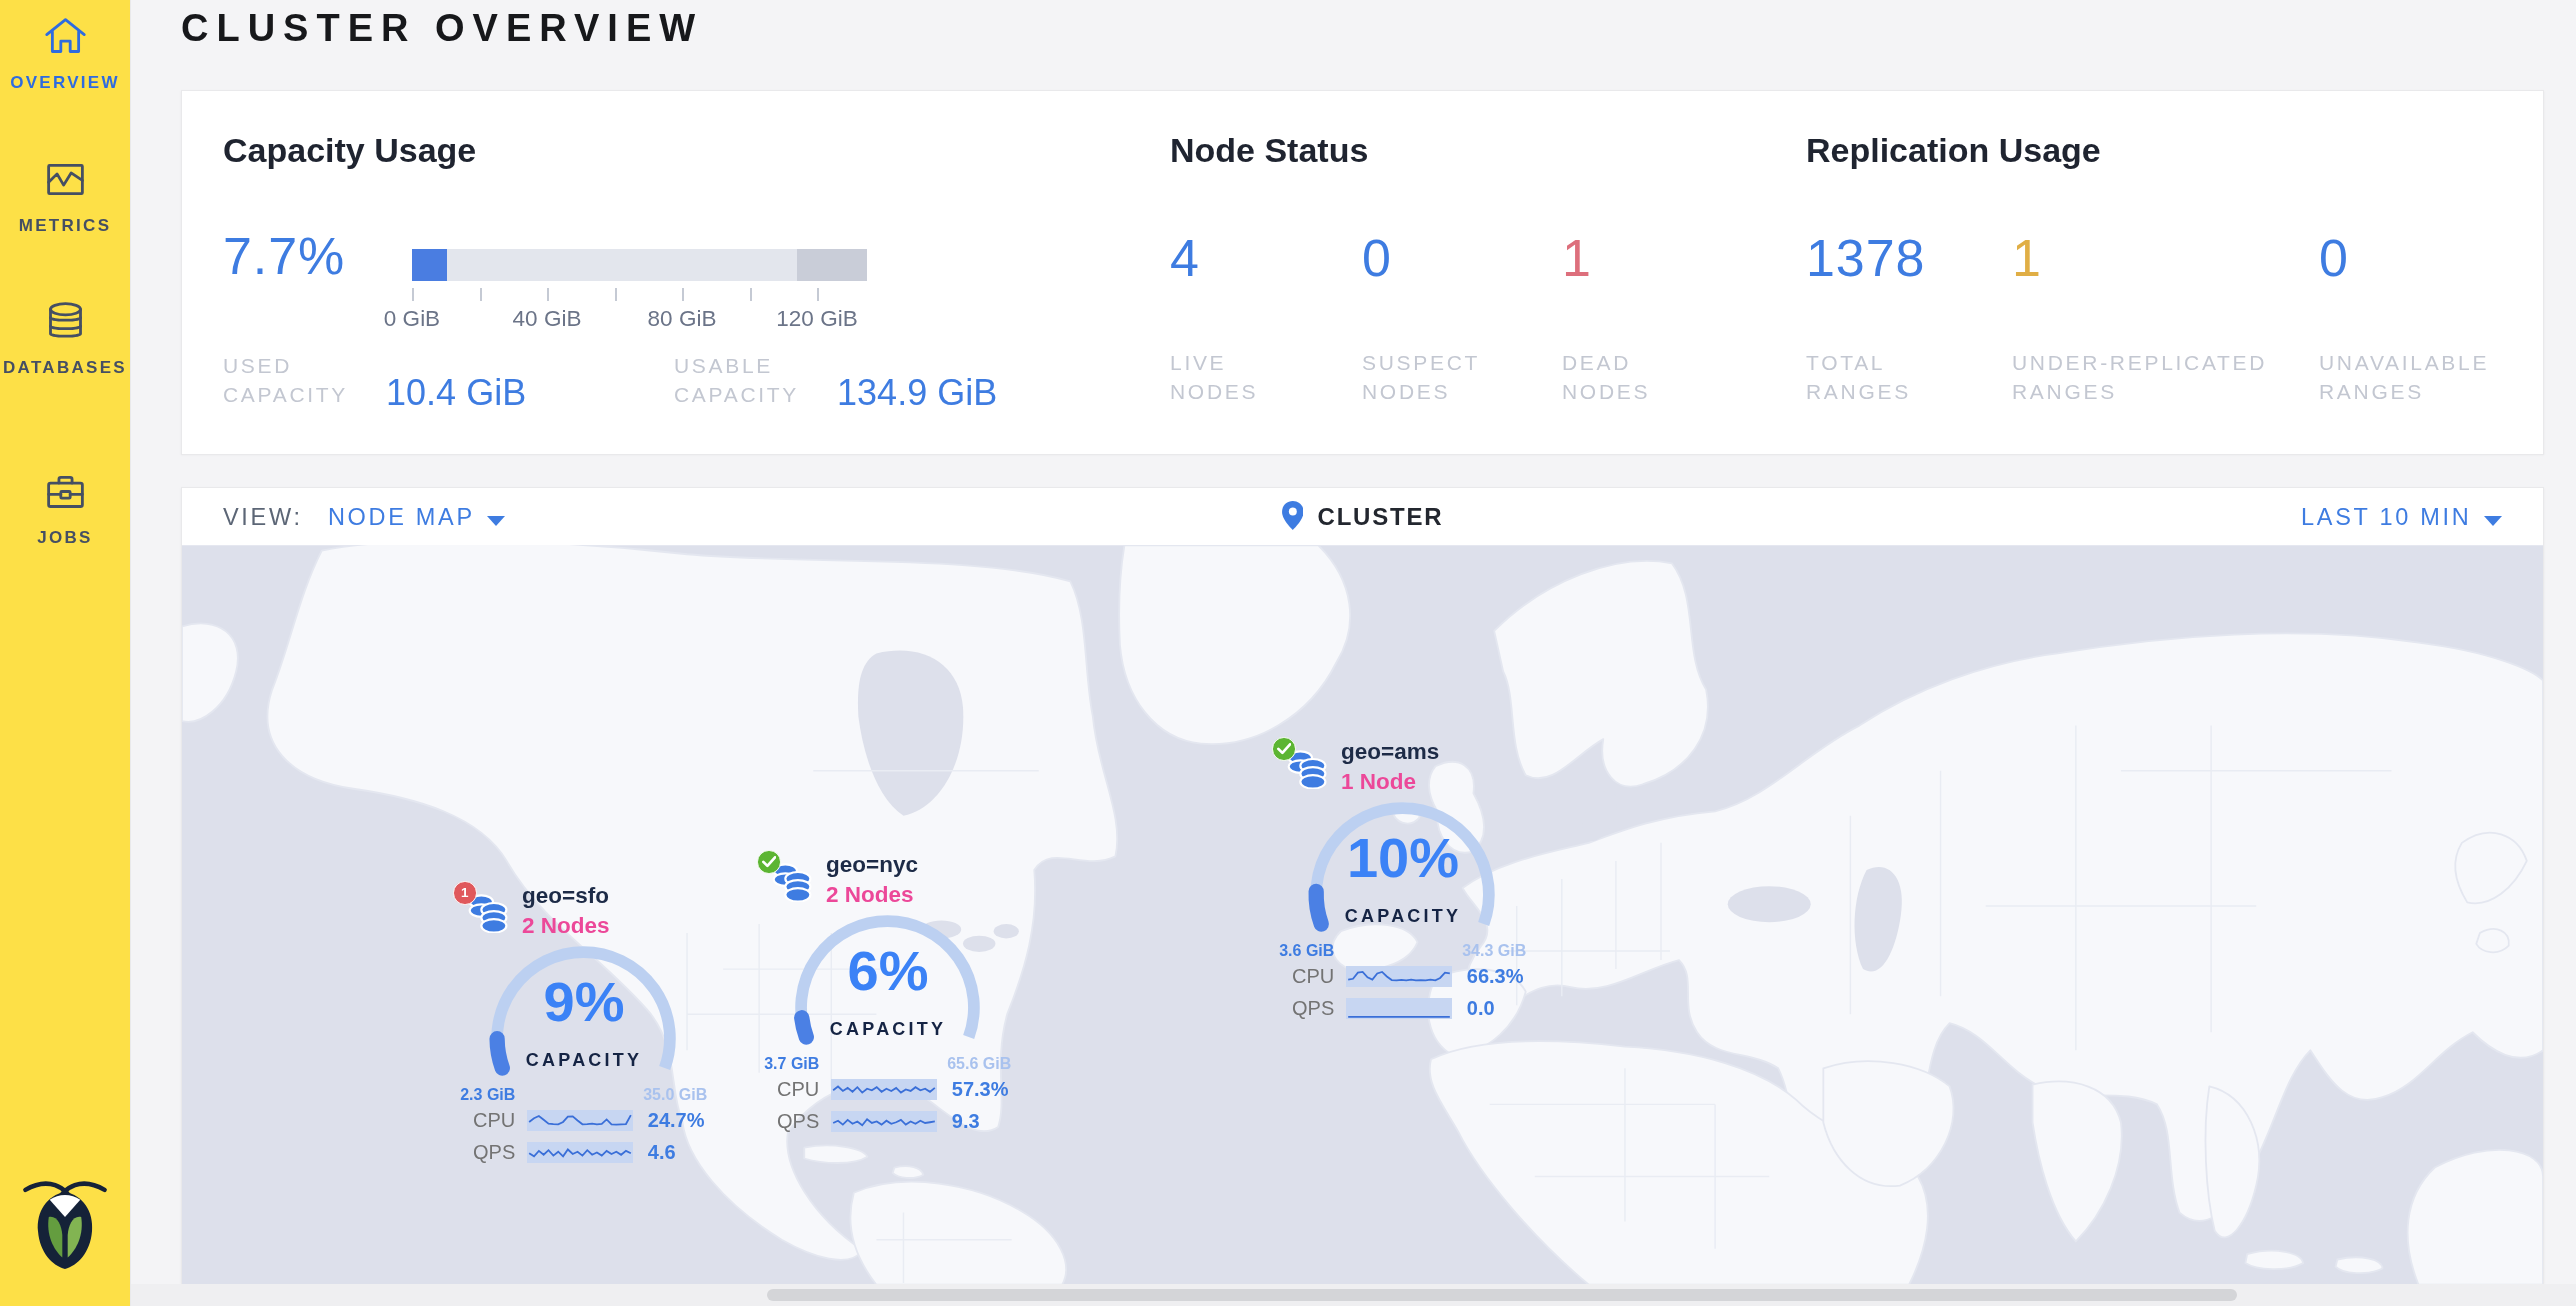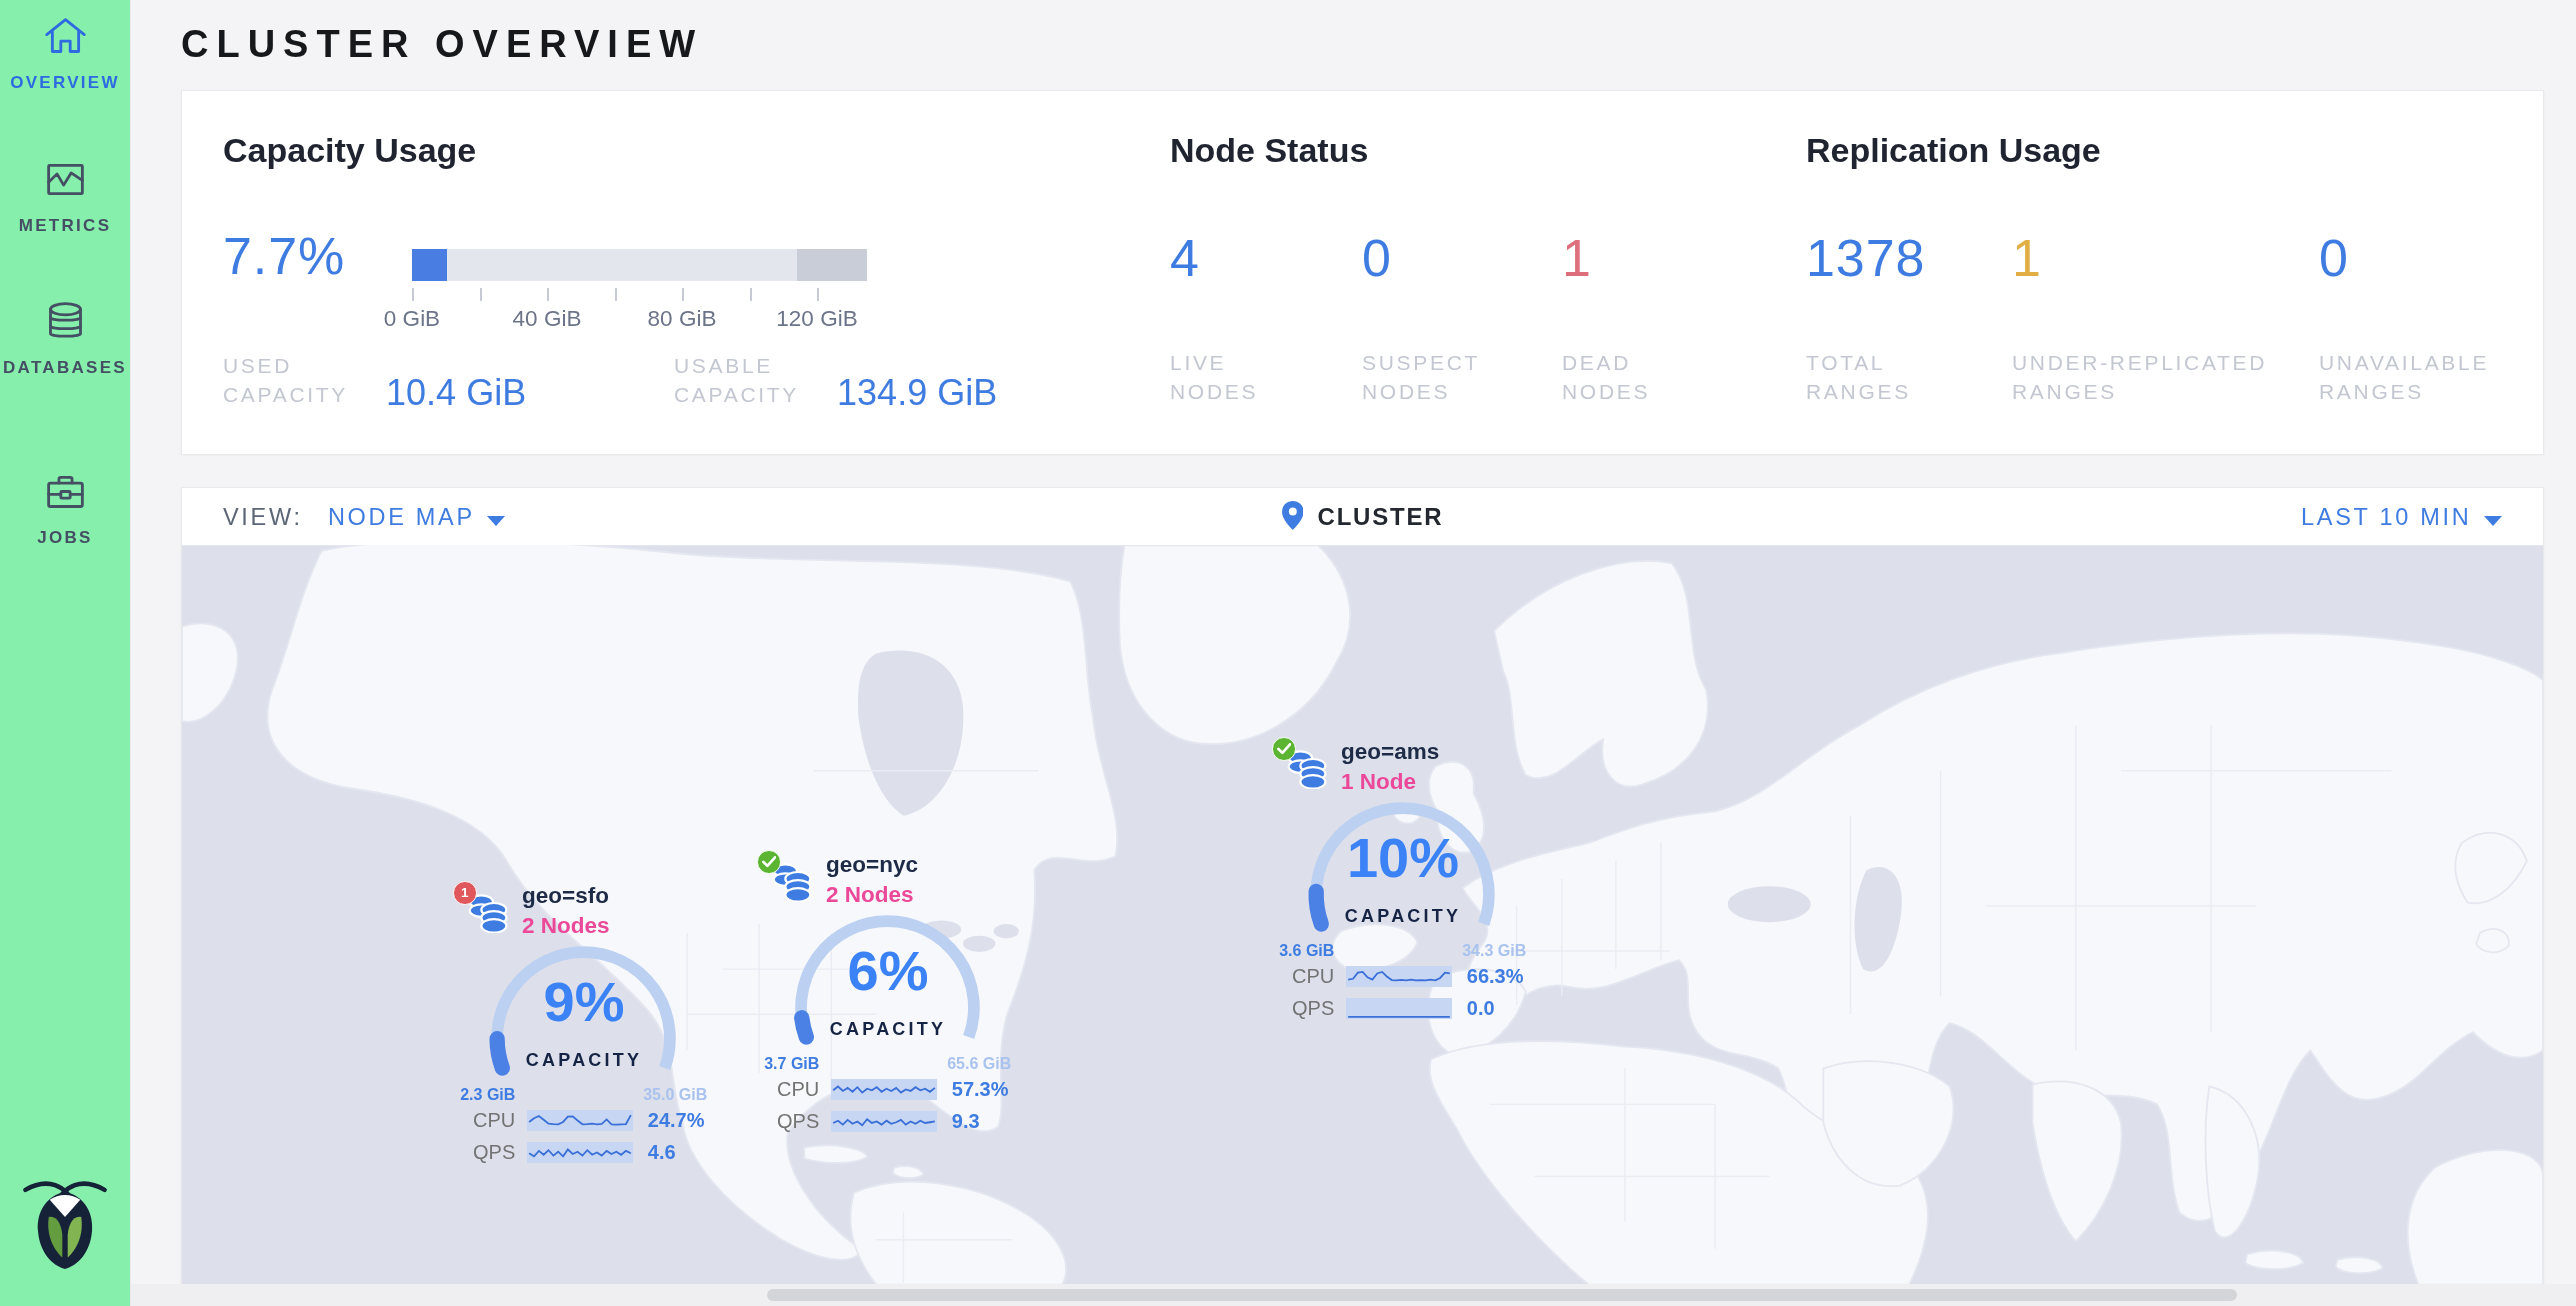--- a/index.html
+++ b/index.html
@@ -2,32 +2,32 @@
 <html style="font-size:14.4px"><head>
 <meta charset="utf-8">
 <style>
   * { margin:0; padding:0; box-sizing:border-box; }
   html,body { width:2576px; height:1306px; overflow:hidden; background:#f4f4f6;
     font-family:"Liberation Sans", sans-serif; }
   .app { position:relative; width:2576px; height:1306px; }
 
   
   .sidebar { position:absolute; left:0; top:0; width:131px; height:1306px;
-    background:#86efac; border-right:0.9px solid #e9e9eb; z-index:5; }
+    background:#fde047; border-right:0.9px solid #e9e9eb; z-index:5; }
   .side-item { position:absolute; left:0; width:130px; text-align:center; cursor:pointer; color:#454f63; }
   .side-item .icn { display:inline-block; width:45px; height:45px; }
   .side-item .lbl { display:block; margin-top:10.8px; font-size:17px; font-weight:700;
     letter-spacing:2.3px; }
   .side-item.active { color:#2e6be0; }
   .side-logo { position:absolute; left:20px; top:1169px; width:90px; height:103px; }
 
   
   .main { position:absolute; left:131px; top:0; width:2445px; height:1306px; }
   .page-title { position:absolute; left:50px; top:7.2px; font-size:38px; font-weight:600;
-    letter-spacing:8px; color:#17181b;margin-top:16px; }
+    letter-spacing:8px; color:#17181b; }
 
   .card { position:absolute; background:#ffffff; border:0.9px solid #e9e9eb;
     box-shadow:0 0.9px 2.7px rgba(0,0,0,.05); }
   .summary-card { left:50px; top:90px; width:2363px; height:365px; }
   .map-card { left:50px; top:487px; width:2363px; height:797px; }
 
   .sec-title { position:absolute; top:40px; font-size:34px; font-weight:600; color:#1f2430; }
   .stat-num { font-size:52px; font-weight:400; letter-spacing:0.9px; }
   .num-blue { color:#3e7ce1; } .num-red { color:#dd6f7c; } .num-yellow { color:#e0ae45; }
   .stat-label { font-size:21px; letter-spacing:2.7px; color:#c3c7d1; line-height:29px;

